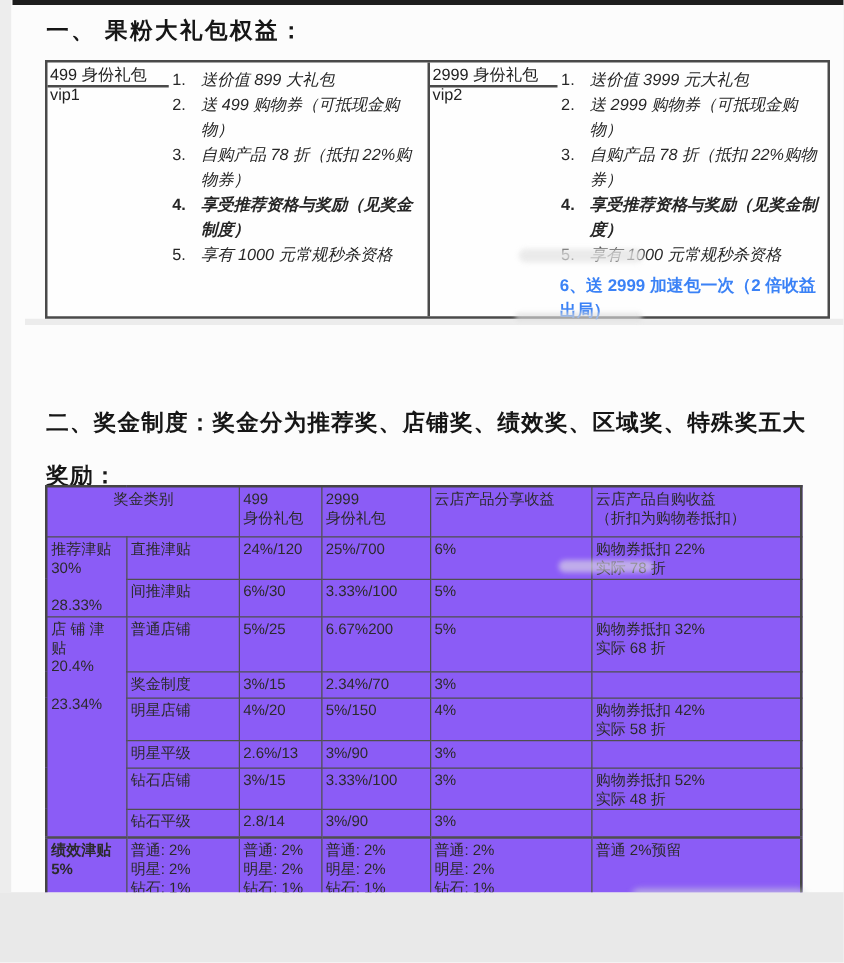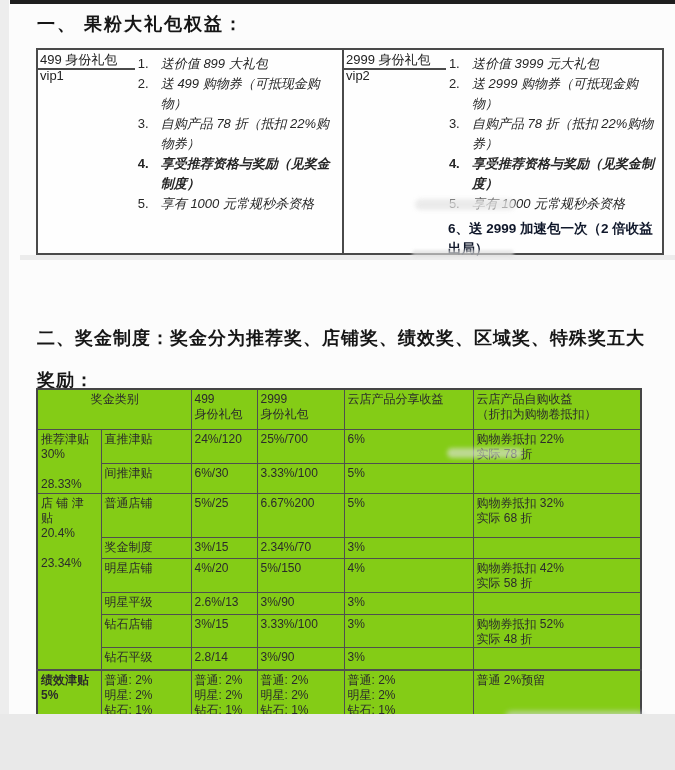--- a/index.html
+++ b/index.html
@@ -20,25 +20,25 @@
   .t1col{box-sizing:border-box;display:flex;flex-direction:row;}
   .t1col.left{width:306px;border-right:2px solid #4a4a4a;}
   .t1col.right{flex:1;}
   .t1head{height:20px;border-bottom:2px solid #4a4a4a;font-size:13px;color:#222;
           padding:2px 2px 0 2px;box-sizing:border-box;line-height:16px;}
   .t1items{padding-top:4px;}
   .t1item{display:flex;font-size:13px;line-height:20px;color:#262626;}
   .t1item .num{flex:none;width:26px;padding-left:3px;box-sizing:border-box;}
   .t1item .txt{flex:1;font-style:italic;}
   .t1item.bold{font-weight:bold;}
-  .promo{margin-top:5px;padding-left:2px;font-size:13.5px;font-weight:bold;color:#0f172a;line-height:20px;}
+  .promo{margin-top:5px;padding-left:2px;font-size:13.5px;font-weight:bold;color:#3b82f6;line-height:20px;}
 
   
   .table2{position:absolute;left:36px;top:388px;width:604px;border-collapse:collapse;
-          table-layout:fixed;background:#84cc16;font-size:12px;color:#2b2b2b;border:2px solid #454545;}
+          table-layout:fixed;background:#8b5cf6;font-size:12px;color:#2b2b2b;border:2px solid #454545;}
   .table2 td{border:1px solid #4f4f4f;padding:2px 2px 0 3px;vertical-align:top;
              line-height:15px;white-space:pre-line;overflow:hidden;}
   .table2 .ctr{text-align:center;}
   .table2 .b{font-weight:bold;}
   .table2 tr.thick td{border-top-width:2px;}
   .h40{height:40px}.h34{height:34px}.h30{height:30px}.h44{height:44px}.h21{height:21px}
   .h22{height:22px}.h32{height:32px}.h23{height:23px}.h57{height:57px}.h25{height:25px}
 
   
   .smudge{position:absolute;z-index:6;}

